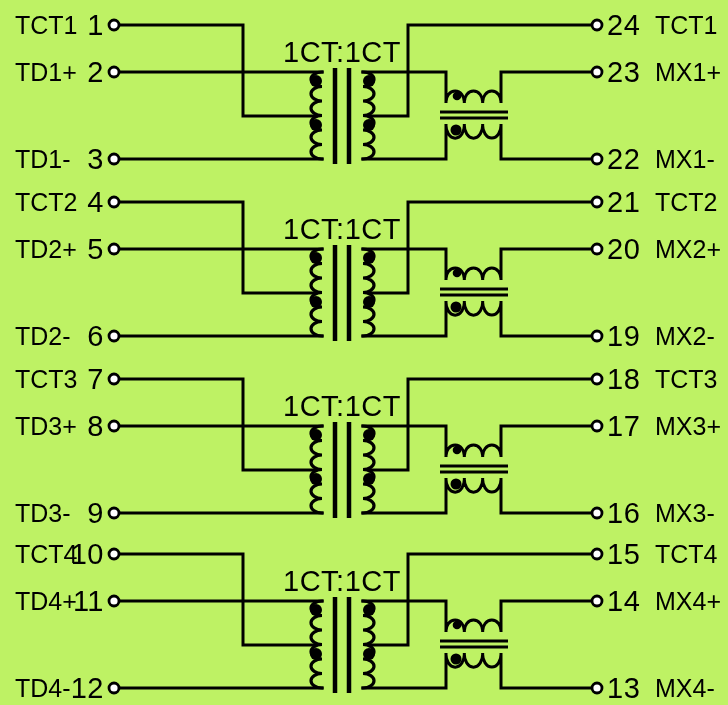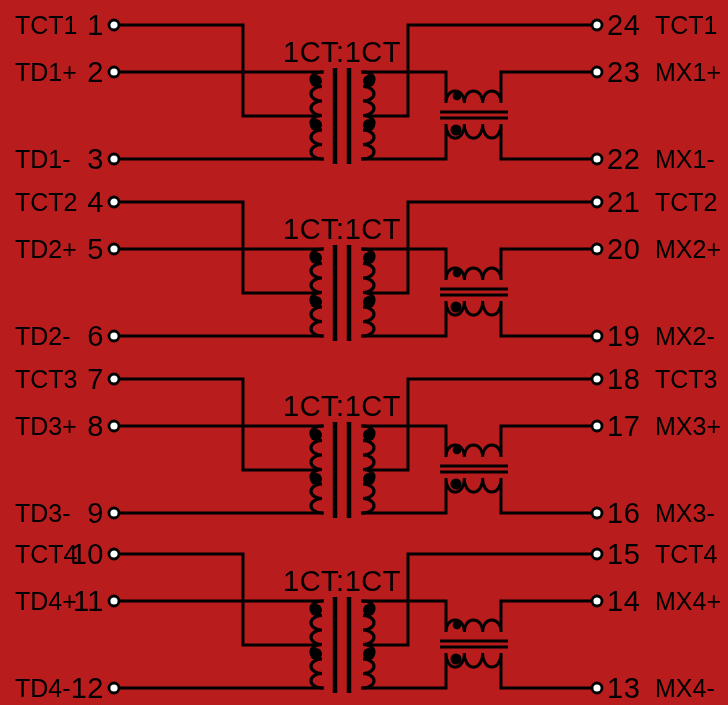--- a/index.html
+++ b/index.html
@@ -1,16 +1,16 @@
 <!DOCTYPE html>
 <html><head>
 <meta charset="utf-8">
 <style>
   html,body{margin:0;padding:0;background:#ffffff;}
-  .stage{position:relative;width:728px;height:705px;background:#b91c1c;overflow:hidden;text-align:center;}
+  .stage{position:relative;width:728px;height:705px;background:#bef264;overflow:hidden;text-align:center;}
   svg{display:block;}
   text{fill:#000000;font-family:"Liberation Sans", sans-serif;}
   .nm{font-size:25px;}
   .num{font-size:29px;letter-spacing:0.5px;}
   .ratio{font-size:29px;letter-spacing:0.5px;}
   .wire{stroke:#000000;stroke-width:3;fill:none;stroke-linecap:square;stroke-linejoin:miter;}
   .coil{stroke:#000000;stroke-width:3.2;fill:none;stroke-linecap:square;}
   .core{stroke:#000000;stroke-width:4.5;fill:none;}
   .ccore{stroke:#000000;stroke-width:3.2;fill:none;}
   .dot{fill:#000000;stroke:none;}

